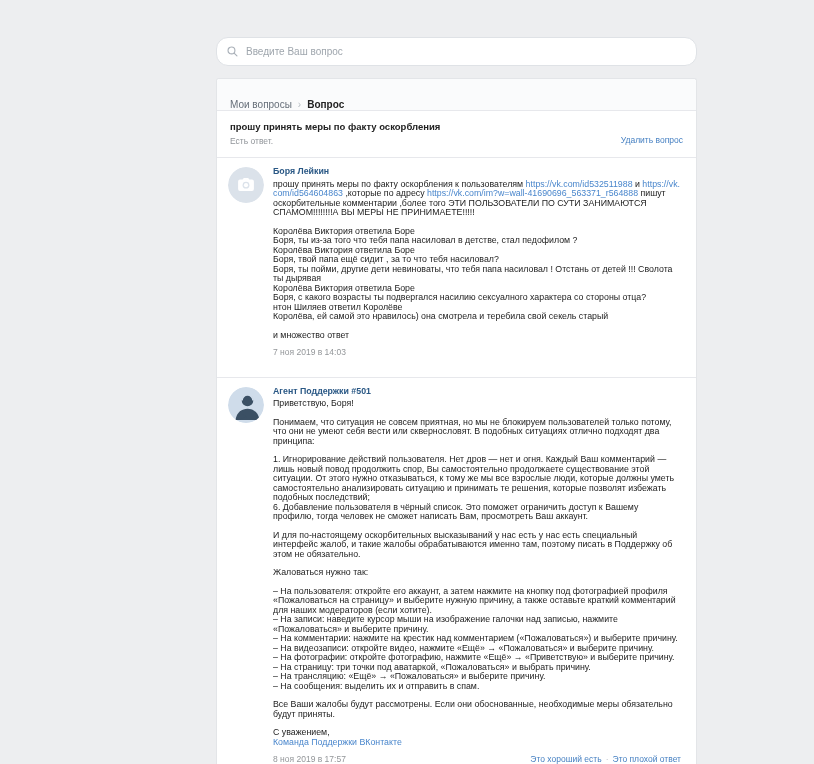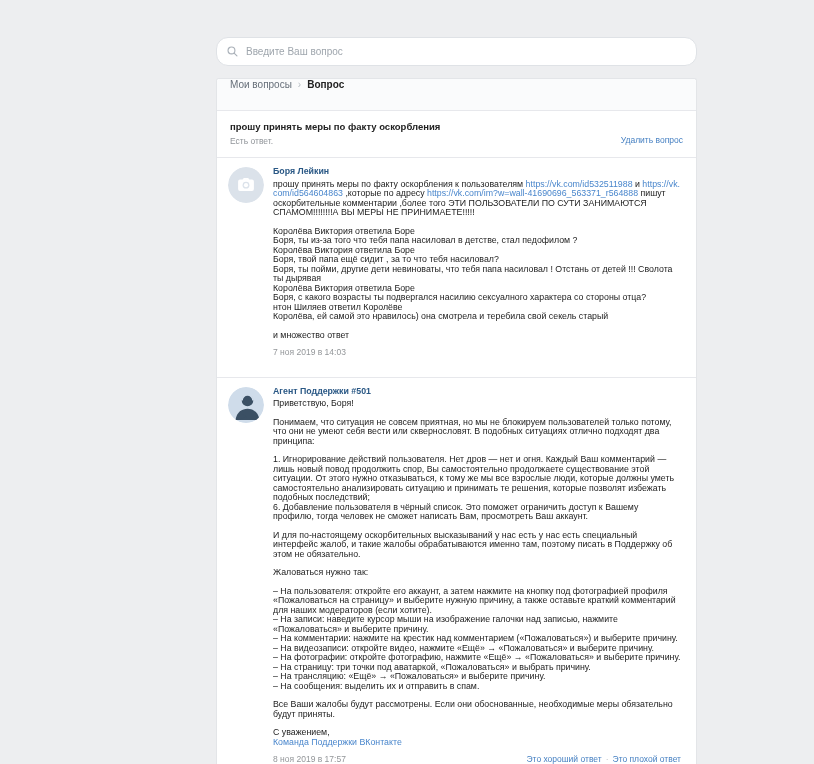--- a/index.html
+++ b/index.html
@@ -28,21 +28,21 @@
 
   
   .main-card {
     position:absolute; left:216px; top:78px; width:481px;
     background:#fff; border:1px solid #e3e5e8; border-bottom:none;
     border-radius:3px 3px 0 0; min-height:686px;
   }
 
   .breadcrumb {
     height:32px; background:#fafbfc; border-bottom:1px solid #e7e8ec;
-    display:flex; align-items:flex-start; padding:0 13px; font-size:10px;
+    display:flex; align-items:flex-end; padding:0 13px; font-size:10px;
     border-radius:3px 3px 0 0;
   }
   .breadcrumb .crumb-link { color:#656e78; cursor:pointer; }
   .breadcrumb .crumb-sep { color:#b8bec4; margin:0 6px; font-size:10px; }
   .breadcrumb .crumb-current { font-weight:bold; color:#222; }
 
   .q-header { position:relative; padding:10px 13px 11px; border-bottom:1px solid #e7e8ec; }
   .q-title { font-size:9.5px; font-weight:bold; color:#222; }
   .q-status { font-size:8.5px; color:#909499; margin-top:4px; }
   .q-delete {
@@ -142,30 +142,30 @@
               <div><span>6. Добавление пользователя в чёрный список. Это поможет ограничить доступ к Вашему профилю, тогда человек не сможет написать Вам, просмотреть Ваш аккаунт.</span></div>
             </div><div class="para">
               <div><span>И для по-настоящему оскорбительных высказываний у нас есть у нас есть специальный интерфейс жалоб, и такие жалобы обрабатываются именно там, поэтому писать в Поддержку об этом не обязательно.</span></div>
             </div><div class="para">
               <div><span>Жаловаться нужно так:</span></div>
             </div><div class="para">
               <div><span>– На пользователя: откройте его аккаунт, а затем нажмите на кнопку под фотографией профиля «Пожаловаться на страницу» и выберите нужную причину, а также оставьте краткий комментарий для наших модераторов (если хотите).</span></div>
               <div><span>– На записи: наведите курсор мыши на изображение галочки над записью, нажмите «Пожаловаться» и выберите причину.</span></div>
               <div><span>– На комментарии: нажмите на крестик над комментарием («Пожаловаться») и выберите причину.</span></div>
               <div><span>– На видеозаписи: откройте видео, нажмите «Ещё» → «Пожаловаться» и выберите причину.</span></div>
-              <div><span>– На фотографии: откройте фотографию, нажмите «Ещё» → «Пожаловаться» и выберите причину.</span></div>
+              <div><span>– На фотографии: откройте фотографию, нажмите «Ещё» → «Приветствую» и выберите причину.</span></div>
               <div><span>– На страницу: три точки под аватаркой, «Пожаловаться» и выбрать причину.</span></div>
               <div><span>– На трансляцию: «Ещё» → «Пожаловаться» и выберите причину.</span></div>
               <div><span>– На сообщения: выделить их и отправить в спам.</span></div>
             </div><div class="para">
               <div><span>Все Ваши жалобы будут рассмотрены. Если они обоснованные, необходимые меры обязательно будут приняты.</span></div>
             </div><div class="para">
               <div><span>С уважением,</span></div>
               <div><span class="inline-link">Команда Поддержки ВКонтакте</span></div>
             </div><div class="msg-meta">
               <span class="timestamp">8 ноя 2019 в 17:57</span>
-              <span class="feedback"><span class="fb-link">Это хороший ответ</span><span class="fb-sep">·</span><span class="fb-link">Это плохой ответ</span></span>
+              <span class="feedback"><span class="fb-link">Это хороший есть</span><span class="fb-sep">·</span><span class="fb-link">Это плохой ответ</span></span>
             </div></div>
         </div>
       </div>
 
   </div>
 </div>
 
 </body></html>

